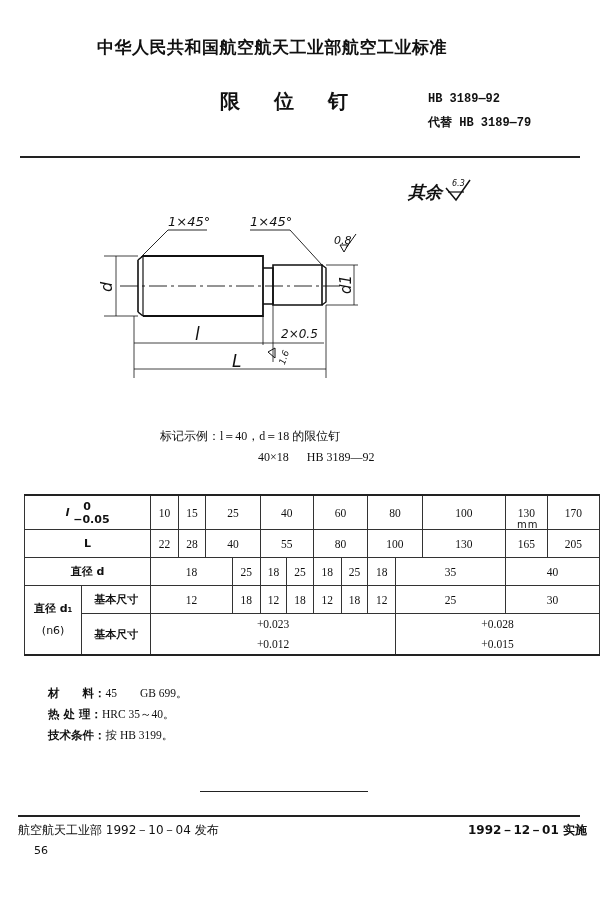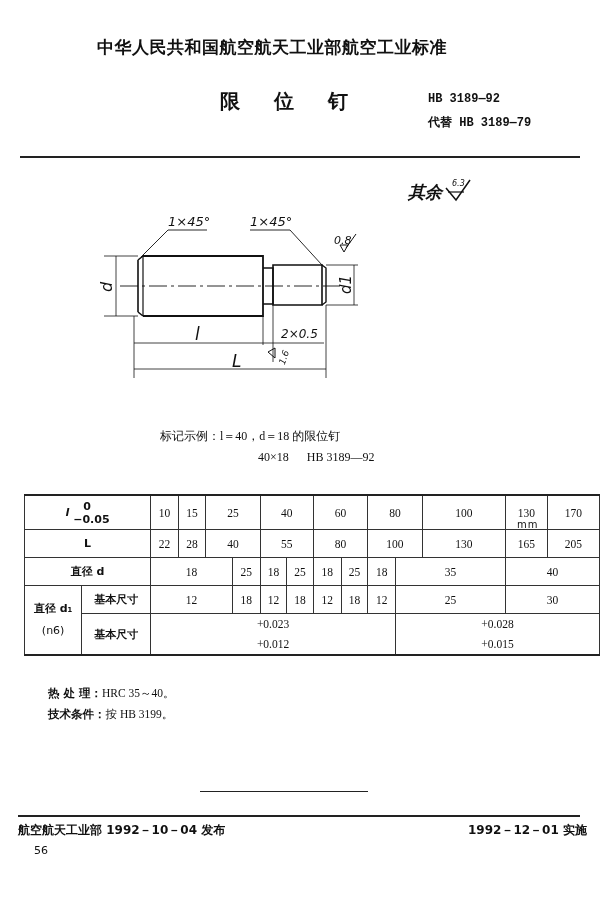--- a/index.html
+++ b/index.html
@@ -24,21 +24,21 @@
                font-size:11.5px; font-family:"Liberation Serif", serif; }
   #spec td { border:1px solid #333; text-align:center; padding:0; height:27px; }
   #spec tr.r0 td { height:33px; }
   #spec tr.r4 td { height:40px; }
   #spec { border-top:2px solid #222; border-bottom:2px solid #222; }
   #spec td.lab { font-family:"DejaVu Sans", sans-serif; font-size:11px; font-weight:bold; }
   .frac { display:inline-block; vertical-align:middle; line-height:13px; text-align:left; }
   .tol { line-height:20px; }
   #notes { left:48px; top:683px; font-size:11.5px; line-height:21px; font-weight:bold; }
   #notes div span.v { font-weight:normal; font-family:"Liberation Serif", serif; }
-  #footer-left { left:18px; top:822px; font-size:12px; font-weight:bold; }
+  #footer-left { left:18px; top:822px; font-size:12px; font-weight:normal; }
   #footer-right { left:468px; top:822px; font-size:12px; font-weight:bold; }
   #page-no { left:34px; top:844px; font-size:11px; }
 </style>
 </head>
 <body>
 
 <div id="org-title" class="abs sans">中华人民共和国航空航天工业部航空工业标准</div>
 <div id="doc-title" class="abs sans">
   <span>限</span><span>位</span><span>钉</span>
 </div>
@@ -198,20 +198,21 @@
     </td>
     <td colspan="4" class="tol">
       <div>+0.028</div>
       <div>+0.015</div>
     </td>
   </tr>
 </tbody>
   </table>
 
 <div id="notes" class="abs sans">
+  <div><span>材　　料：</span><span class="v">45　　GB 699。</span></div>
   <div><span>热 处 理：</span><span class="v">HRC 35～40。</span></div>
   <div><span>技术条件：</span><span class="v">按 HB 3199。</span></div>
 </div>
 
 <div class="hline" style="left:200px; top:791px; width:168px; height:1px;"></div>
 <div class="hline" style="left:18px; top:815px; width:562px; height:1.5px;"></div>
 
 <div id="footer-left" class="abs sans">航空航天工业部 1992－10－04 发布</div>
 <div id="footer-right" class="abs sans">1992－12－01 实施</div>
 <div id="page-no" class="abs sans">56</div>

